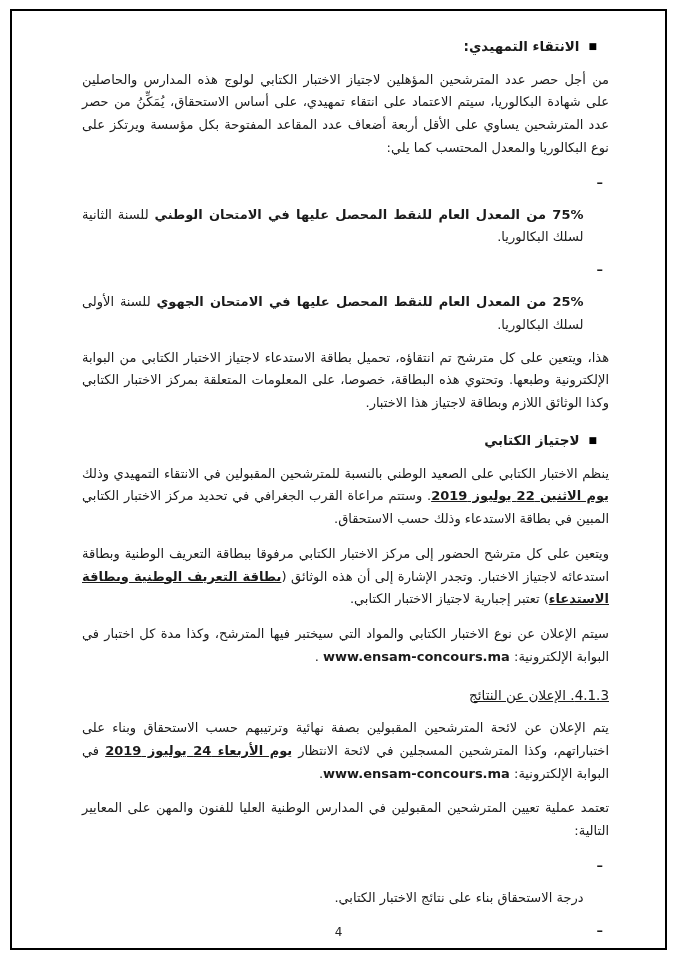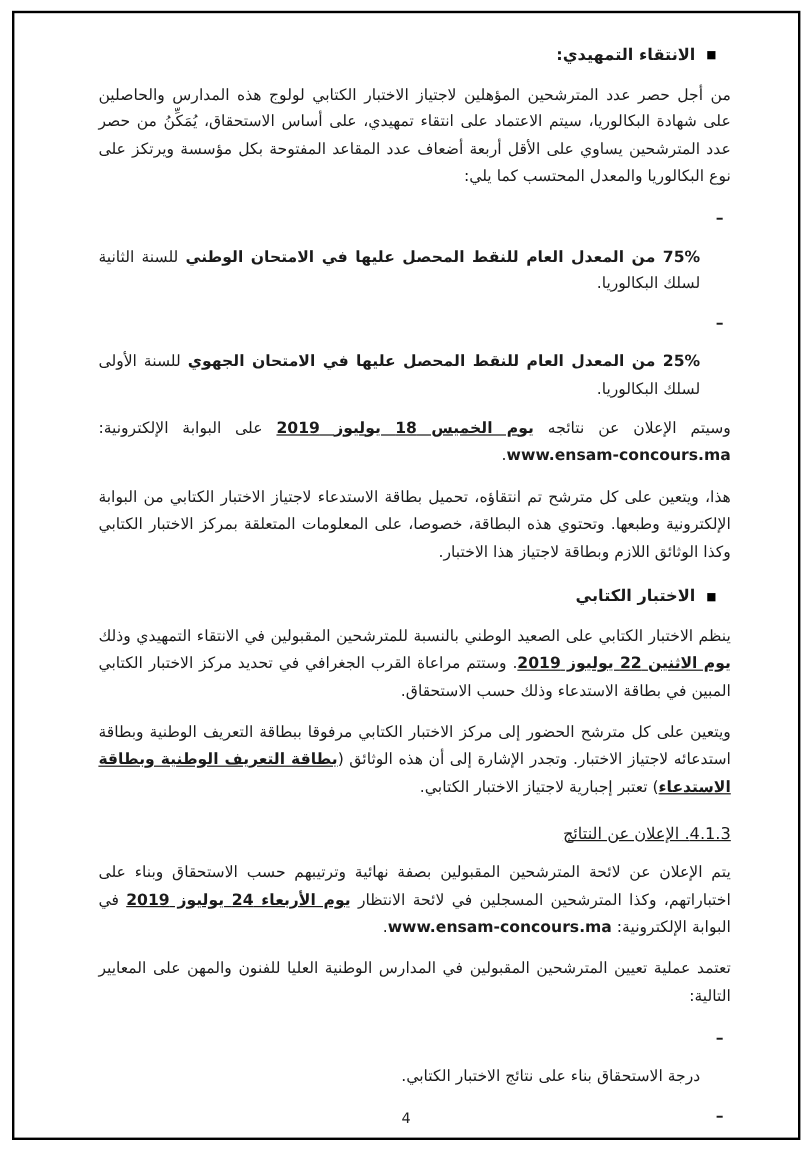--- a/index.html
+++ b/index.html
@@ -88,39 +88,39 @@
       <div class="dash-item">
         <span class="dash">–</span>
         <span class="dash-text"><span class="bold">75% من المعدل العام للنقط المحصل عليها في الامتحان الوطني</span><span> للسنة الثانية لسلك البكالوريا.</span></span>
       </div>
 
       <div class="dash-item">
         <span class="dash">–</span>
         <span class="dash-text"><span class="bold">25% من المعدل العام للنقط المحصل عليها في الامتحان الجهوي</span><span> للسنة الأولى لسلك البكالوريا.</span></span>
       </div>
 
-      <p>
-        <span>وسيتم الإعلان عن نتائجه </span><span class="bu">يوم الخميس 18 يوليوز 2019</span><span> على البوابة الإلكترونية: </span><span class="url">www.ensam-concours.ma</span><span>.</span>
-      </p>
 
       <p>هذا، ويتعين على كل مترشح تم انتقاؤه، تحميل بطاقة الاستدعاء لاجتياز الاختبار الكتابي من البوابة الإلكترونية وطبعها. وتحتوي هذه البطاقة، خصوصا، على المعلومات المتعلقة بمركز الاختبار الكتابي وكذا الوثائق اللازم وبطاقة لاجتياز هذا الاختبار.</p>
 
       <div class="h-square">
         <span class="sq">■</span>
-        <span>الاختبار الكتابي</span>
+        <span>لاجتياز الكتابي</span>
       </div>
 
       <p>
         <span>ينظم الاختبار الكتابي على الصعيد الوطني بالنسبة للمترشحين المقبولين في الانتقاء التمهيدي وذلك </span><span class="bu">يوم الاثنين 22 يوليوز 2019</span><span>. وستتم مراعاة القرب الجغرافي في تحديد مركز الاختبار الكتابي المبين في بطاقة الاستدعاء وذلك حسب الاستحقاق.</span>
       </p>
 
       <p>
         <span>ويتعين على كل مترشح الحضور إلى مركز الاختبار الكتابي مرفوقا ببطاقة التعريف الوطنية وبطاقة استدعائه لاجتياز الاختبار. وتجدر الإشارة إلى أن هذه الوثائق (</span><span class="bu">بطاقة التعريف الوطنية وبطاقة الاستدعاء</span><span>) تعتبر إجبارية لاجتياز الاختبار الكتابي.</span>
       </p>
 
+      <p>
+        <span>سيتم الإعلان عن نوع الاختبار الكتابي والمواد التي سيختبر فيها المترشح، وكذا مدة كل اختبار في البوابة الإلكترونية: </span><span class="url">www.ensam-concours.ma</span><span> .</span>
+      </p>
 
       <div class="h-num">4.1.3. الإعلان عن النتائج</div>
 
       <p>
         <span>يتم الإعلان عن لائحة المترشحين المقبولين بصفة نهائية وترتيبهم حسب الاستحقاق وبناء على اختباراتهم، وكذا المترشحين المسجلين في لائحة الانتظار </span><span class="bu">يوم الأربعاء 24 يوليوز 2019</span><span> في البوابة الإلكترونية: </span><span class="url">www.ensam-concours.ma</span><span>.</span>
       </p>
 
 
       <p>تعتمد عملية تعيين المترشحين المقبولين في المدارس الوطنية العليا للفنون والمهن على المعايير التالية:</p>
 

